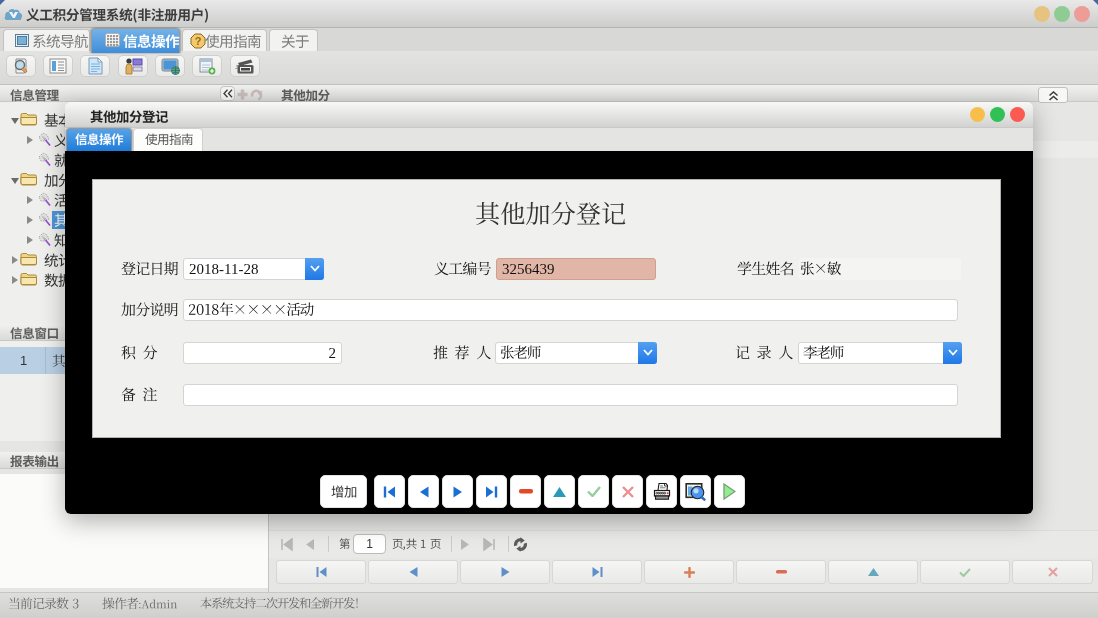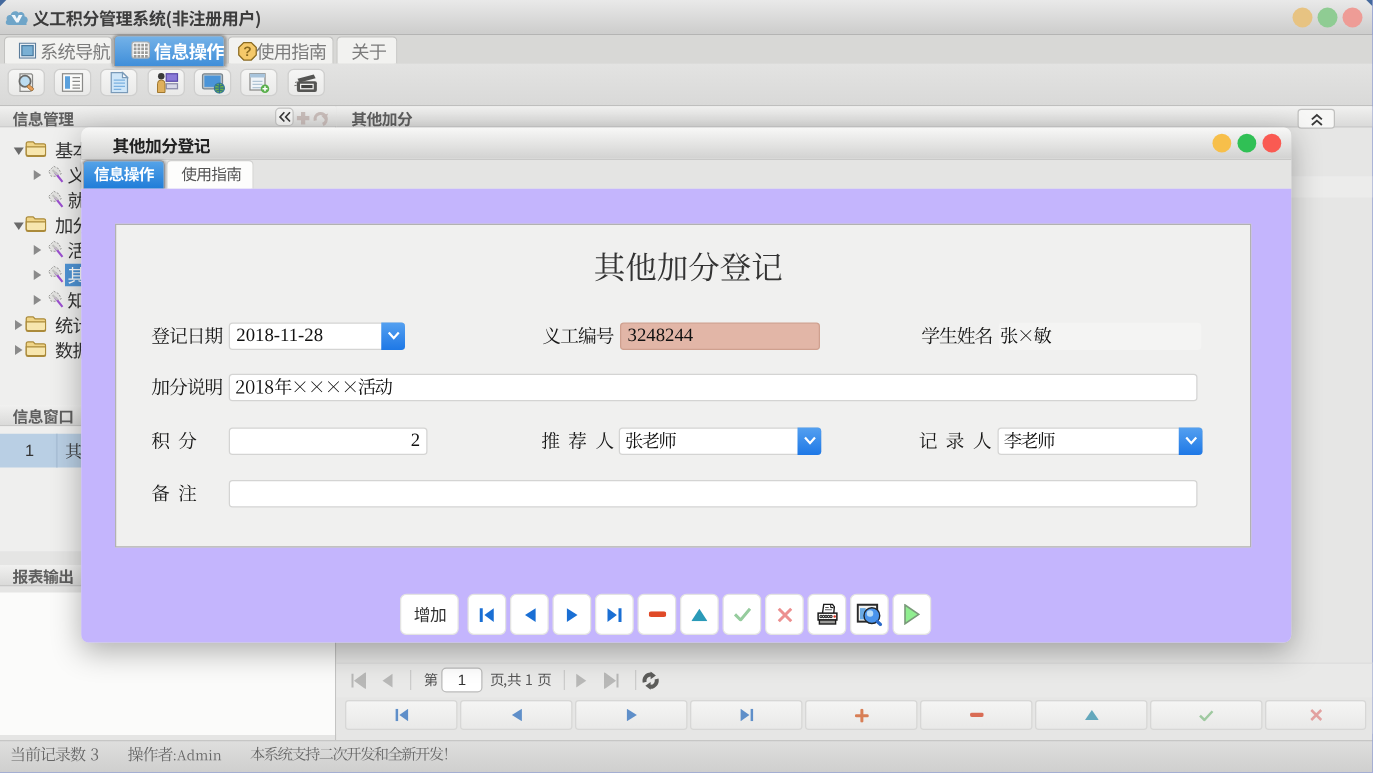--- a/index.html
+++ b/index.html
@@ -54,21 +54,21 @@
 #dlg { position:absolute; left:65px; top:102px; width:968px; height:412px; border-radius:6px;
   box-shadow:0 7px 24px rgba(0,0,0,.3); background:#eeeeed; }
 #dlgtitle { position:absolute; left:0; top:0; width:968px; height:26px; background:linear-gradient(#f8f8f7,#d2d2d1); border-radius:6px 6px 0 0; border-bottom:1px solid #c9c9c8;}
 #d1 { left:905px; top:5px; width:15px; height:15px; background:#f7bf4a; }
 #d2 { left:925px; top:5px; width:15px; height:15px; background:#30c055; }
 #d3 { left:945px; top:5px; width:15px; height:15px; background:#fa5a52; }
 #dlgtabs { position:absolute; left:0; top:26px; width:968px; height:23px; background:#e4e4e3; }
 .dtab { position:absolute; top:0; height:23px; }
 #dtab1 { left:1px; width:66px; background:linear-gradient(#55a3e8,#1f7cd8); border:1px solid #96969a; border-bottom:none; border-radius:4px 4px 0 0; box-shadow:1px 0 2px rgba(0,0,0,.18), -1px 0 2px rgba(0,0,0,.18); }
 #dtab2 { left:68px; width:70px; background:#fdfdfc; border:1px solid #d0d0cf; border-bottom:none; border-radius:4px 4px 0 0; }
-#dlgbody { position:absolute; left:0; top:49px; width:968px; height:363px; background:#c4b5fd; border-radius:0 0 6px 6px; }
+#dlgbody { position:absolute; left:0; top:49px; width:968px; height:363px; background:#000000; border-radius:0 0 6px 6px; }
 #fieldset { position:absolute; left:27px; top:28px; width:909px; height:259px; border:1px solid #b2b2b1; background:#f0f0ef; }
 .ffield { position:absolute; height:22px; line-height:18px; box-sizing:border-box; background:#fff; border:1px solid #d4d4d3; border-radius:3px;
   font-family:"Liberation Serif",serif; font-size:15px; color:#111; padding:1px 5px 0; }
 .fro { background:#f4f4f3; border-color:transparent; }
 .ddbtn { position:absolute; top:-1px; right:-1px; width:19px; height:22px; border-radius:0 3px 3px 0;
   background:linear-gradient(#54a0f0,#1e78e6); }
 .dbtn { position:absolute; height:33px; background:#fff; border:1px solid #e3e3e2; border-radius:5px;
   display:flex; align-items:center; justify-content:center; }
 svg { display:block; }
 </style></head><body>
@@ -778,21 +778,21 @@
 <svg style="position:absolute;left:670.0px;top:193.75px" width="74" height="18" viewBox="0 0 74 18" fill="#1a1a1a">
           <use href="#g63" transform="matrix(0.0150,0,0,-0.0150,0.0,13.12)"></use>
           <use href="#g78" transform="matrix(0.0150,0,0,-0.0150,21.5,13.12)"></use>
           <use href="#g122" transform="matrix(0.0150,0,0,-0.0150,43.3,13.12)"></use>
         </svg>
 <div class="ffield" style="left:118px;top:107px;width:141px;">2018-11-28<div class="ddbtn">
             <svg width="10" height="7" viewBox="0 0 10 7" style="margin:7px auto 0">
               <path d="M1 1 L5 5.5 L9 1" fill="none" stroke="#fff" stroke-width="1.8"></path>
             </svg>
           </div></div>
-<div class="ffield" style="left:431px;top:107px;width:160px;background:#e2b6a7;border-color:#cfa08f;">3248244</div>
+<div class="ffield" style="left:431px;top:107px;width:160px;background:#e2b6a7;border-color:#cfa08f;">3256439</div>
 <div class="ffield fro" style="left:734px;top:107px;width:162px;padding-left:1px;"></div>
 <div class="ffield" style="left:118px;top:148px;width:775px;"></div>
 <div class="ffield" style="left:118px;top:191px;width:159px;text-align:right;">2</div>
 <div class="ffield" style="left:430px;top:191px;width:162px;">
           <div class="ddbtn">
             <svg width="10" height="7" viewBox="0 0 10 7" style="margin:7px auto 0">
               <path d="M1 1 L5 5.5 L9 1" fill="none" stroke="#fff" stroke-width="1.8"></path>
             </svg>
           </div>
         </div>

